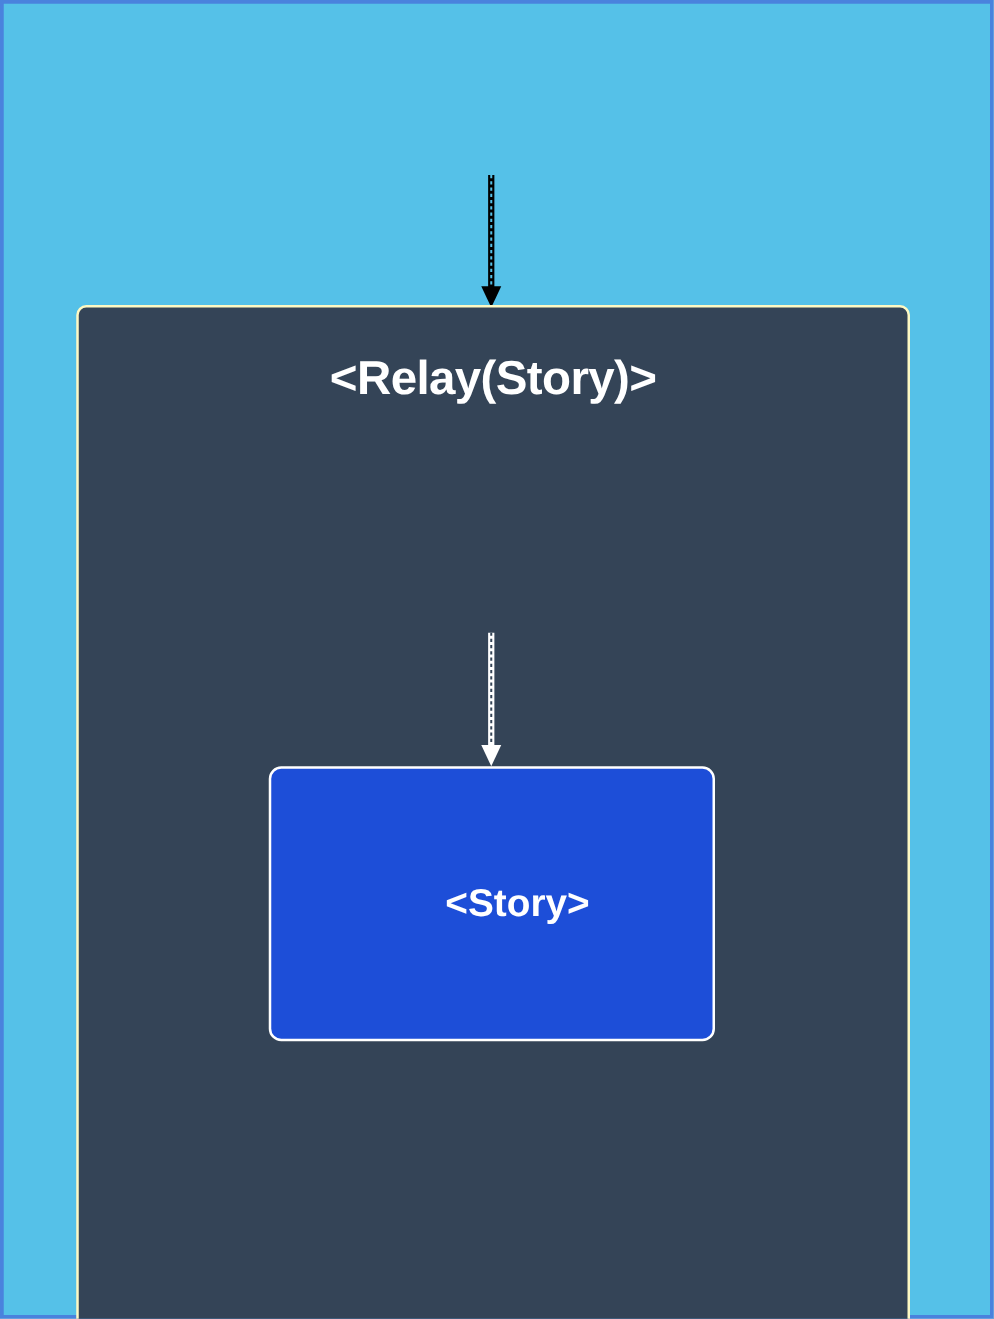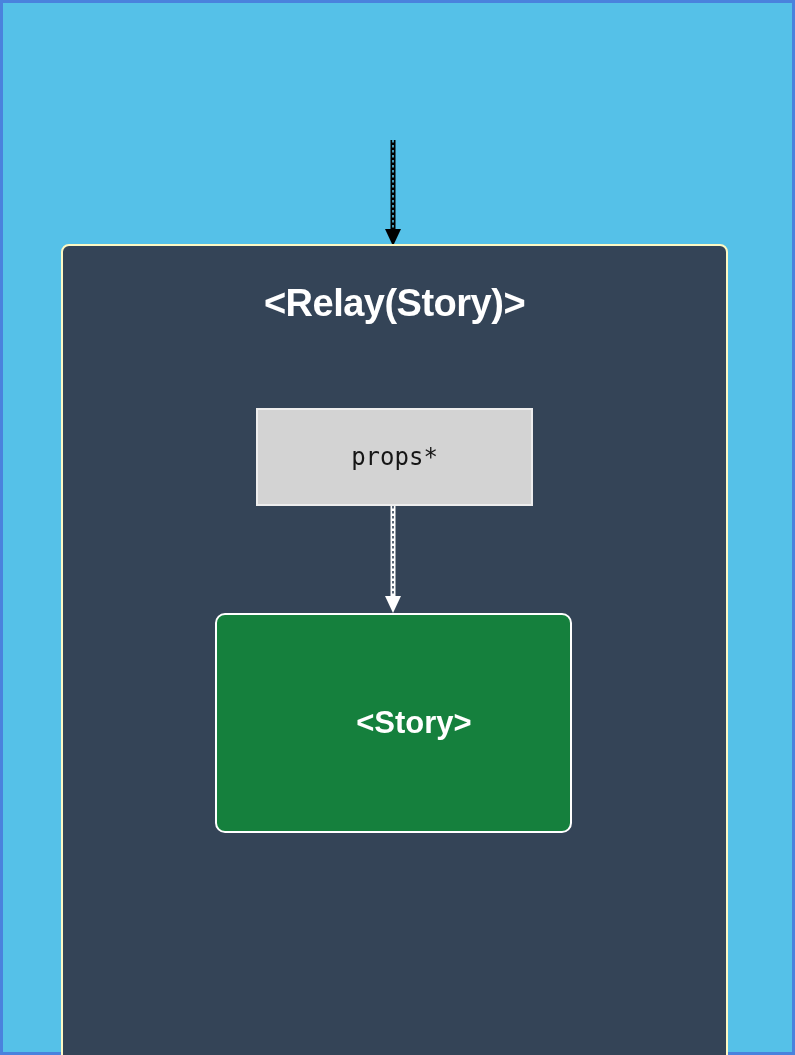--- a/index.html
+++ b/index.html
@@ -53,21 +53,21 @@
     width: 277px; height: 98px;
     background: #d3d3d3;
     border: 2px solid #ededed;
     font-family: "DejaVu Sans Mono", monospace;
     font-size: 24px;
     color: #161616;
   }
   .story-node {
     left: 152px; top: 367px;
     width: 357px; height: 220px;
-    background: #15803d;
+    background: #1d4ed8;
     border: 2px solid #ffffff;
     border-radius: 10px;
     font-size: 31px;
     font-weight: bold;
     color: #ffffff;
     padding-left: 41px;
   }
   .arrow { position: absolute; display: block; }
   .arrow-1 { left: 380px; top: 137px; }
   .arrow-2 { left: 320px; top: 260px; }
@@ -81,23 +81,20 @@
   <svg class="arrow arrow-1" width="20" height="106" viewBox="0 0 20 106">
     <line x1="10" y1="0" x2="10" y2="91" stroke="#000000" stroke-width="5"></line>
     <line x1="10" y1="0" x2="10" y2="91" stroke="#55c1e8" stroke-width="1.6" stroke-dasharray="2.5 2.5"></line>
     <polygon points="2,89 18,89 10,106" fill="#000000"></polygon>
   </svg>
 
   <div class="relay-container">
 
     <div class="relay-title">&lt;Relay(Story)&gt;</div>
 
-    <div class="node props-star-node">
-      <span>props*</span>
-    </div>
 
     <svg class="arrow arrow-2" width="20" height="107" viewBox="0 0 20 107">
       <line x1="10" y1="0" x2="10" y2="92" stroke="#ffffff" stroke-width="5"></line>
       <line x1="10" y1="0" x2="10" y2="92" stroke="#344457" stroke-width="1.6" stroke-dasharray="2.5 2.5"></line>
       <polygon points="2,90 18,90 10,107" fill="#ffffff"></polygon>
     </svg>
 
     <div class="node story-node">
       <span>&lt;Story&gt;</span>
     </div>

